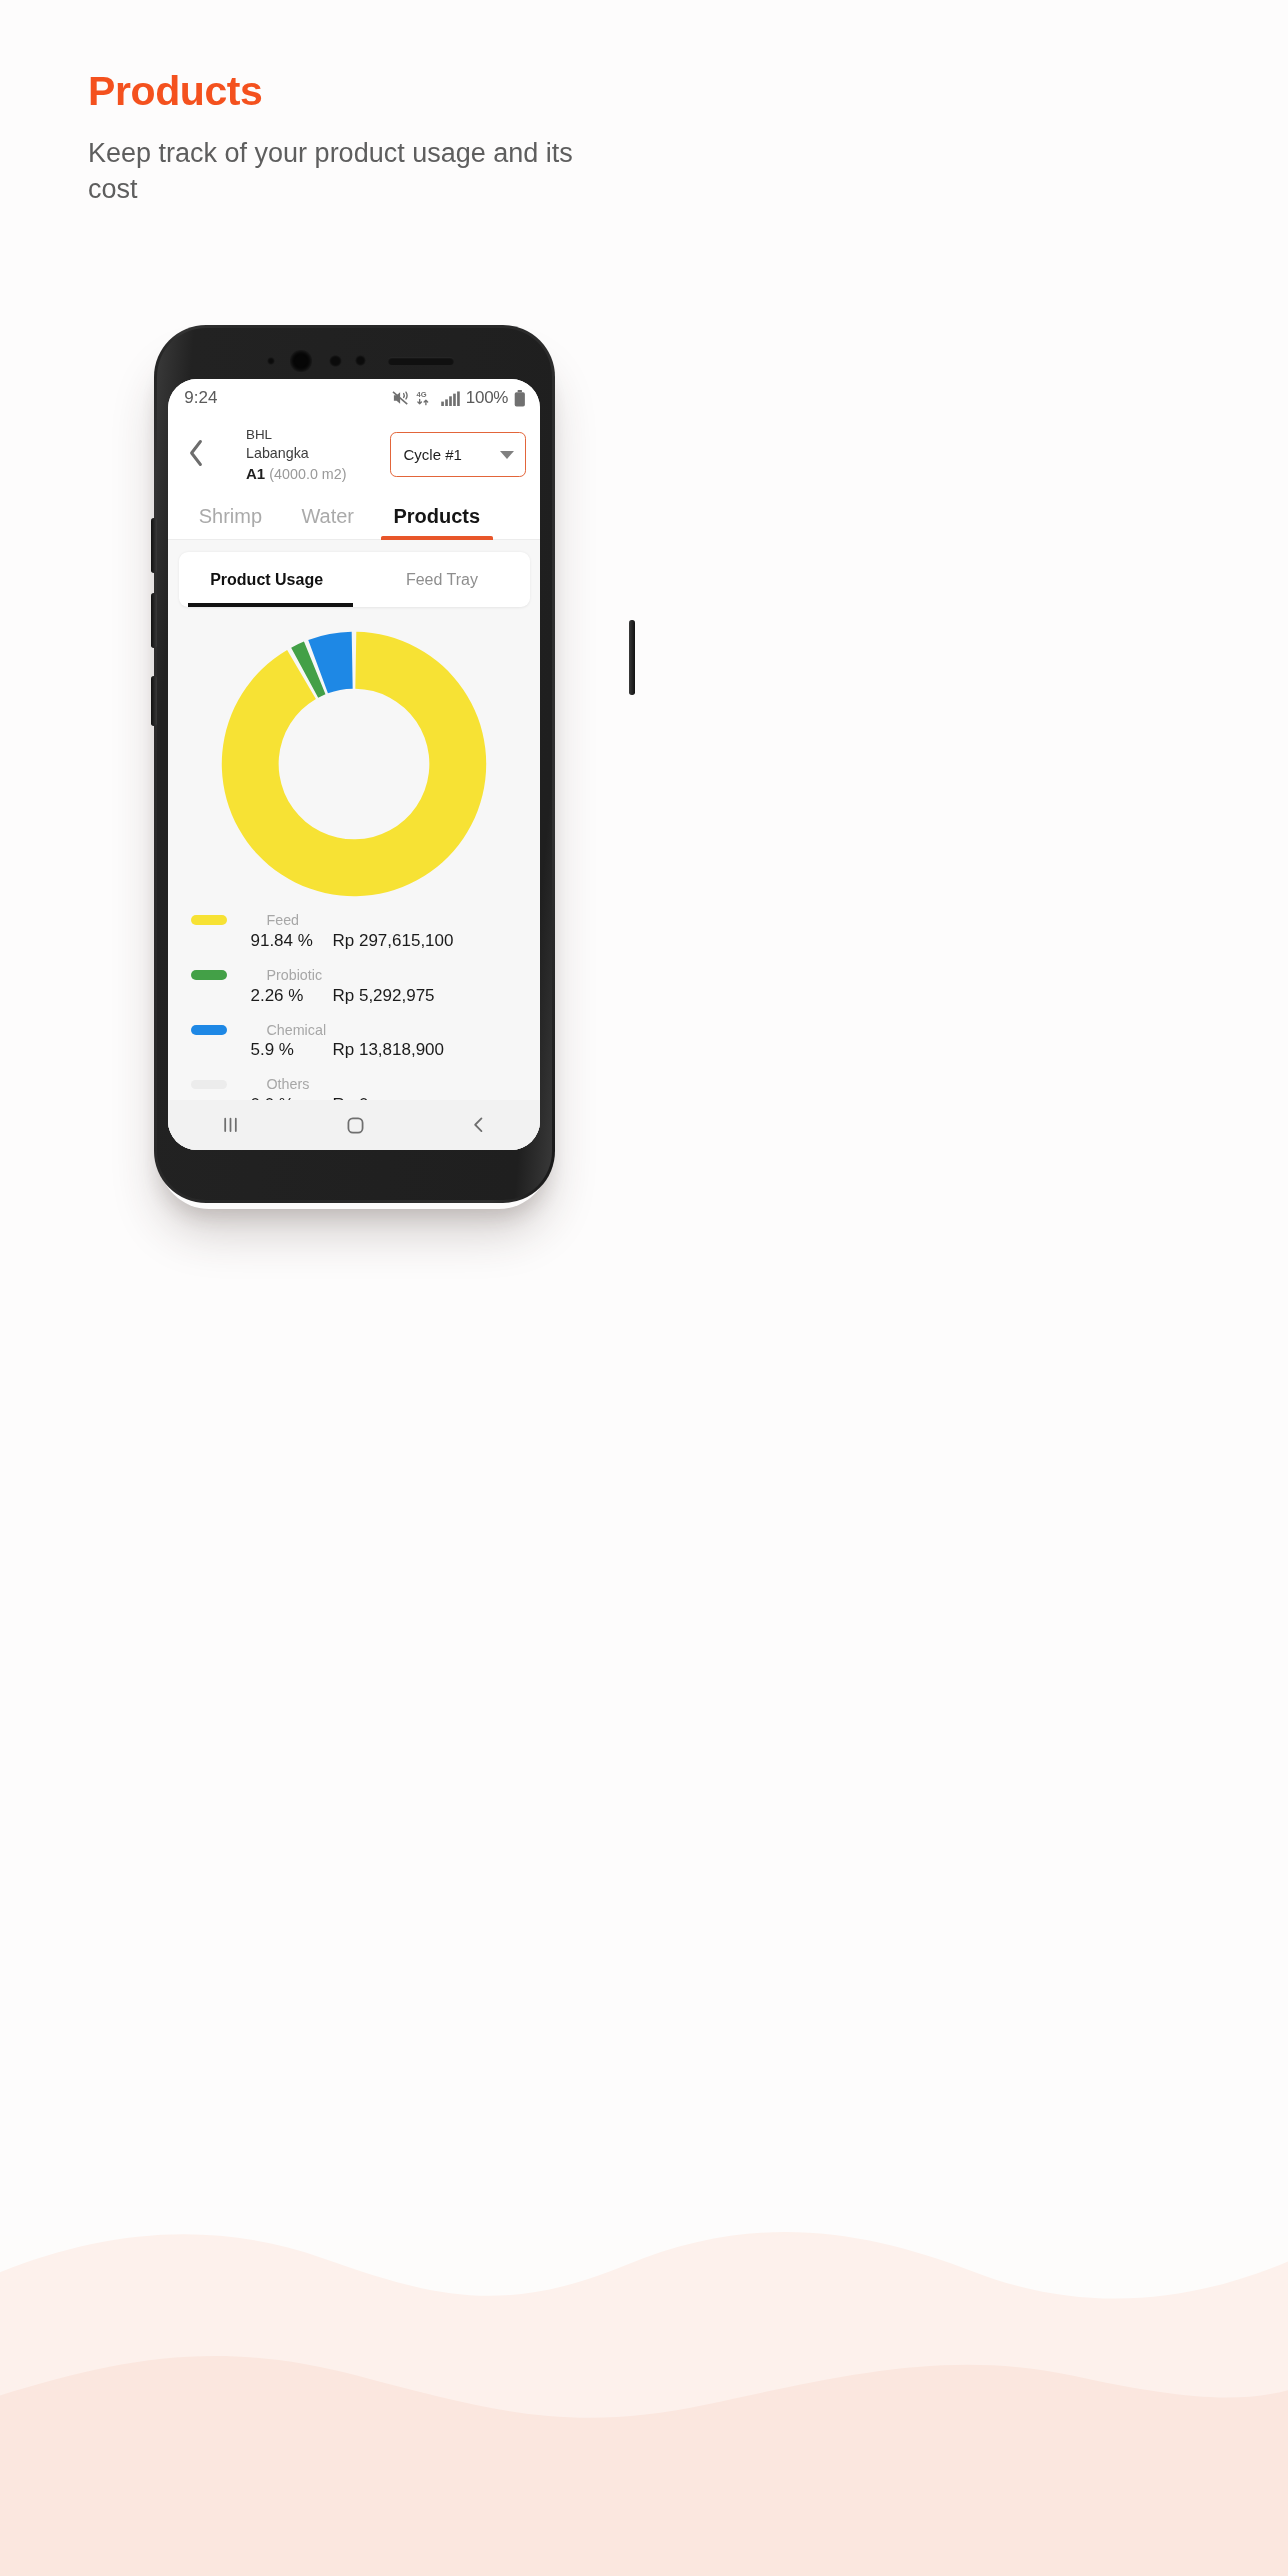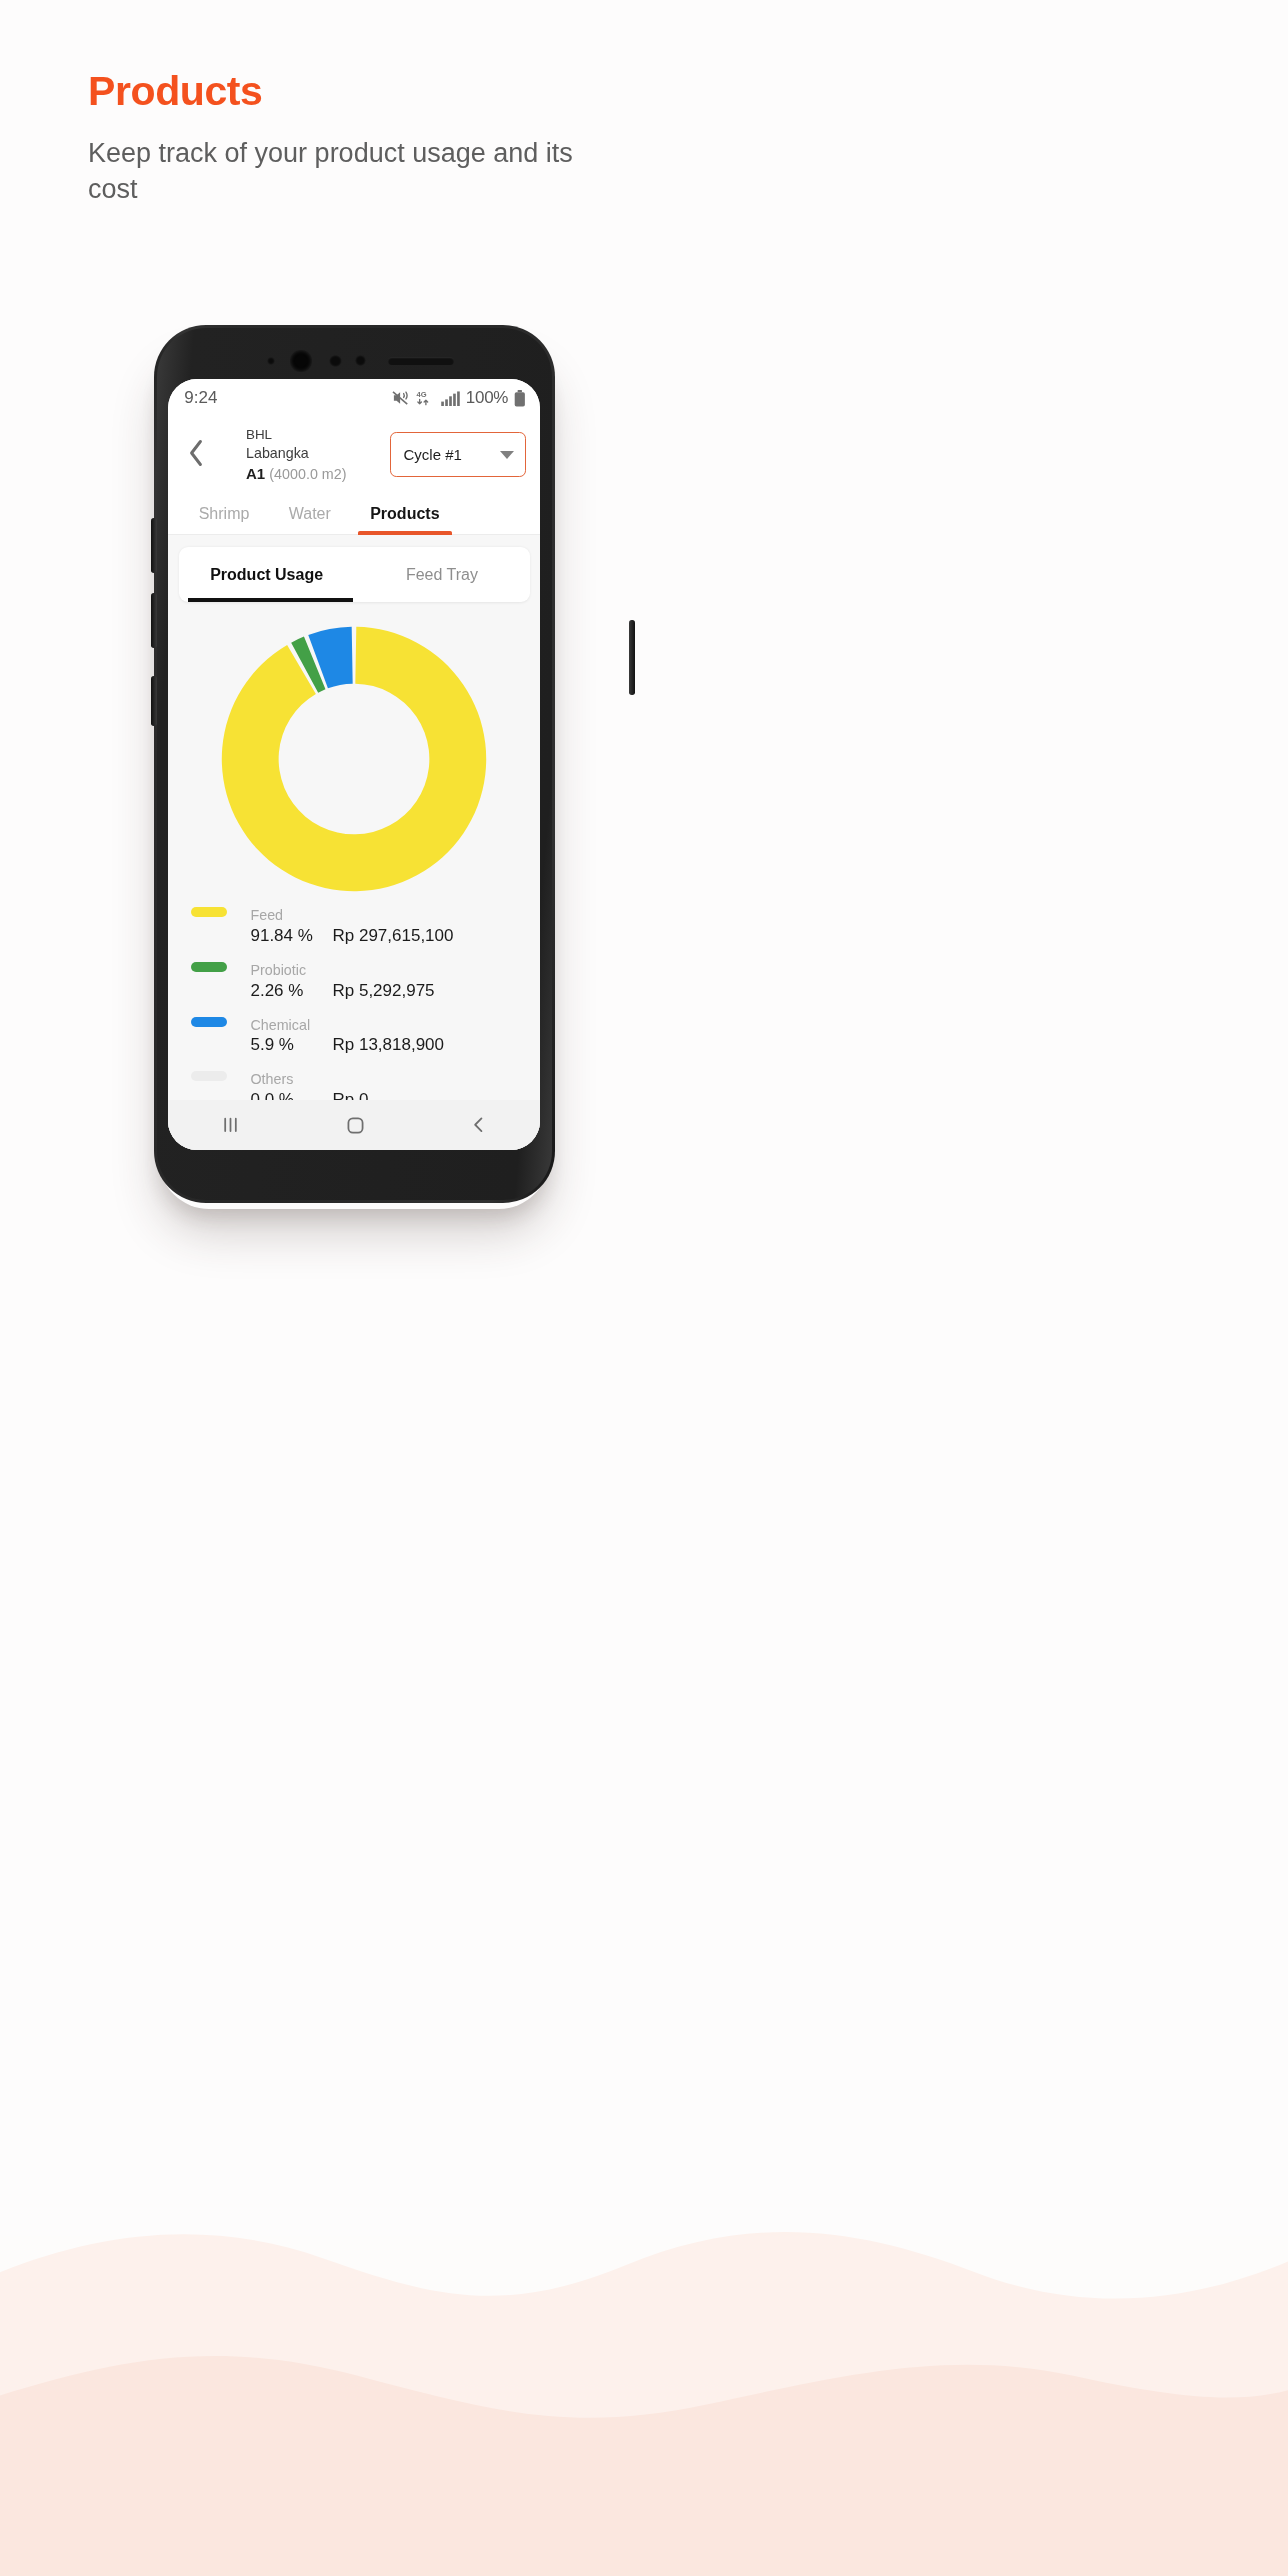--- a/index.html
+++ b/index.html
@@ -123,21 +123,21 @@
     padding:0 10.7px 0 12.5px; background:#fff; margin-right:1.8px;
   }
   .cycle-label { font-size:15px; color:#1e1e1e; }
   .caret { width:0; height:0; border-left:7.2px solid transparent; border-right:7.2px solid transparent; border-top:8px solid #808080; }
 
   
   .tabs {
     display:flex; align-items:flex-end; gap:0; background:#fff;
     padding:1.8px 0 0 10.7px; border-bottom:0.9px solid #ececec;
   }
-  .tab { padding:9px 19.7px 10.7px 19.7px; font-size:16px; color:#aaaaaa; position:relative; }
+  .tab { padding:9px 19.7px 10.7px 19.7px; font-size:20px; color:#aaaaaa; position:relative; }
   .tab.active { color:#151515; font-weight:bold; }
   .tab.active::after {
     content:""; position:absolute; left:7.2px; right:7.2px; bottom:-0.9px; height:3.6px;
     background:#e8562a; border-radius:1.8px 1.8px 0 0;
   }
 
   
   .app-body { background:#f7f7f7; height:100%; padding:12.5px 10.7px 0 10.7px; }
 
   .segmented {
@@ -154,21 +154,21 @@
     content:""; position:absolute; left:9px; right:1.8px; bottom:0; height:4.5px; background:#111;
   }
 
   
   .chart-area { display:flex; align-items:center; justify-content:center; padding:23px 0 10.7px 0; }
   .donut { width:268px; height:268px; display:block; }
 
   
   .legend { padding:3.6px 7.2px 0 12.5px; }
   .legend-row { margin-bottom:16px; }
-  .legend-head { display:flex; align-items:flex-start; gap:0; }
+  .legend-head { display:flex; align-items:center; gap:16px; }
   .swatch { width:36px; height:9.8px; border-radius:5.4px; flex:none; }
   .legend-name { font-size:14.3px; color:#a7a7a7; margin-left:23px; }
   .legend-vals { display:flex; align-items:baseline; margin-left:59px; margin-top:2.7px; }
   .legend-pct { font-size:17px; color:#1b1b1b; min-width:82px; }
   .legend-cost { font-size:17px; color:#1b1b1b; }
 
   
   .navbar {
     position:absolute; left:0; bottom:0; width:372px; height:50px;
     background:#f2f2f2; display:flex; align-items:center; justify-content:space-around;

